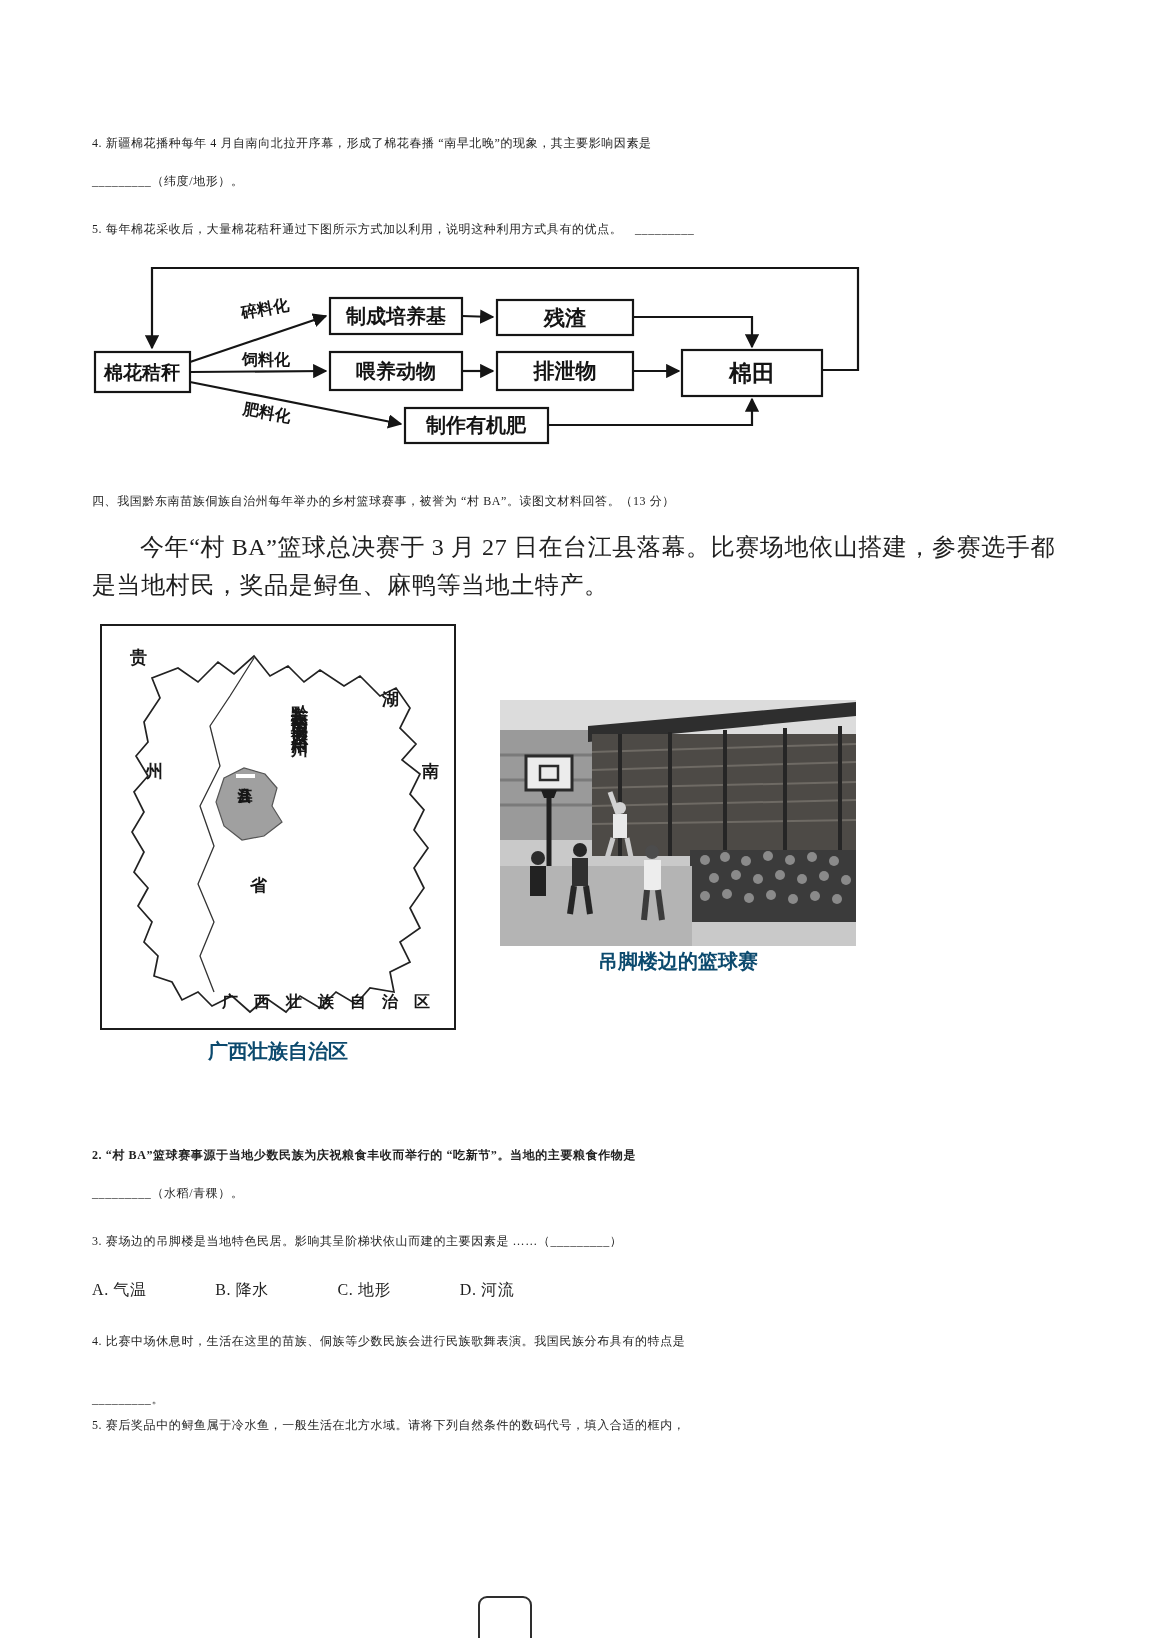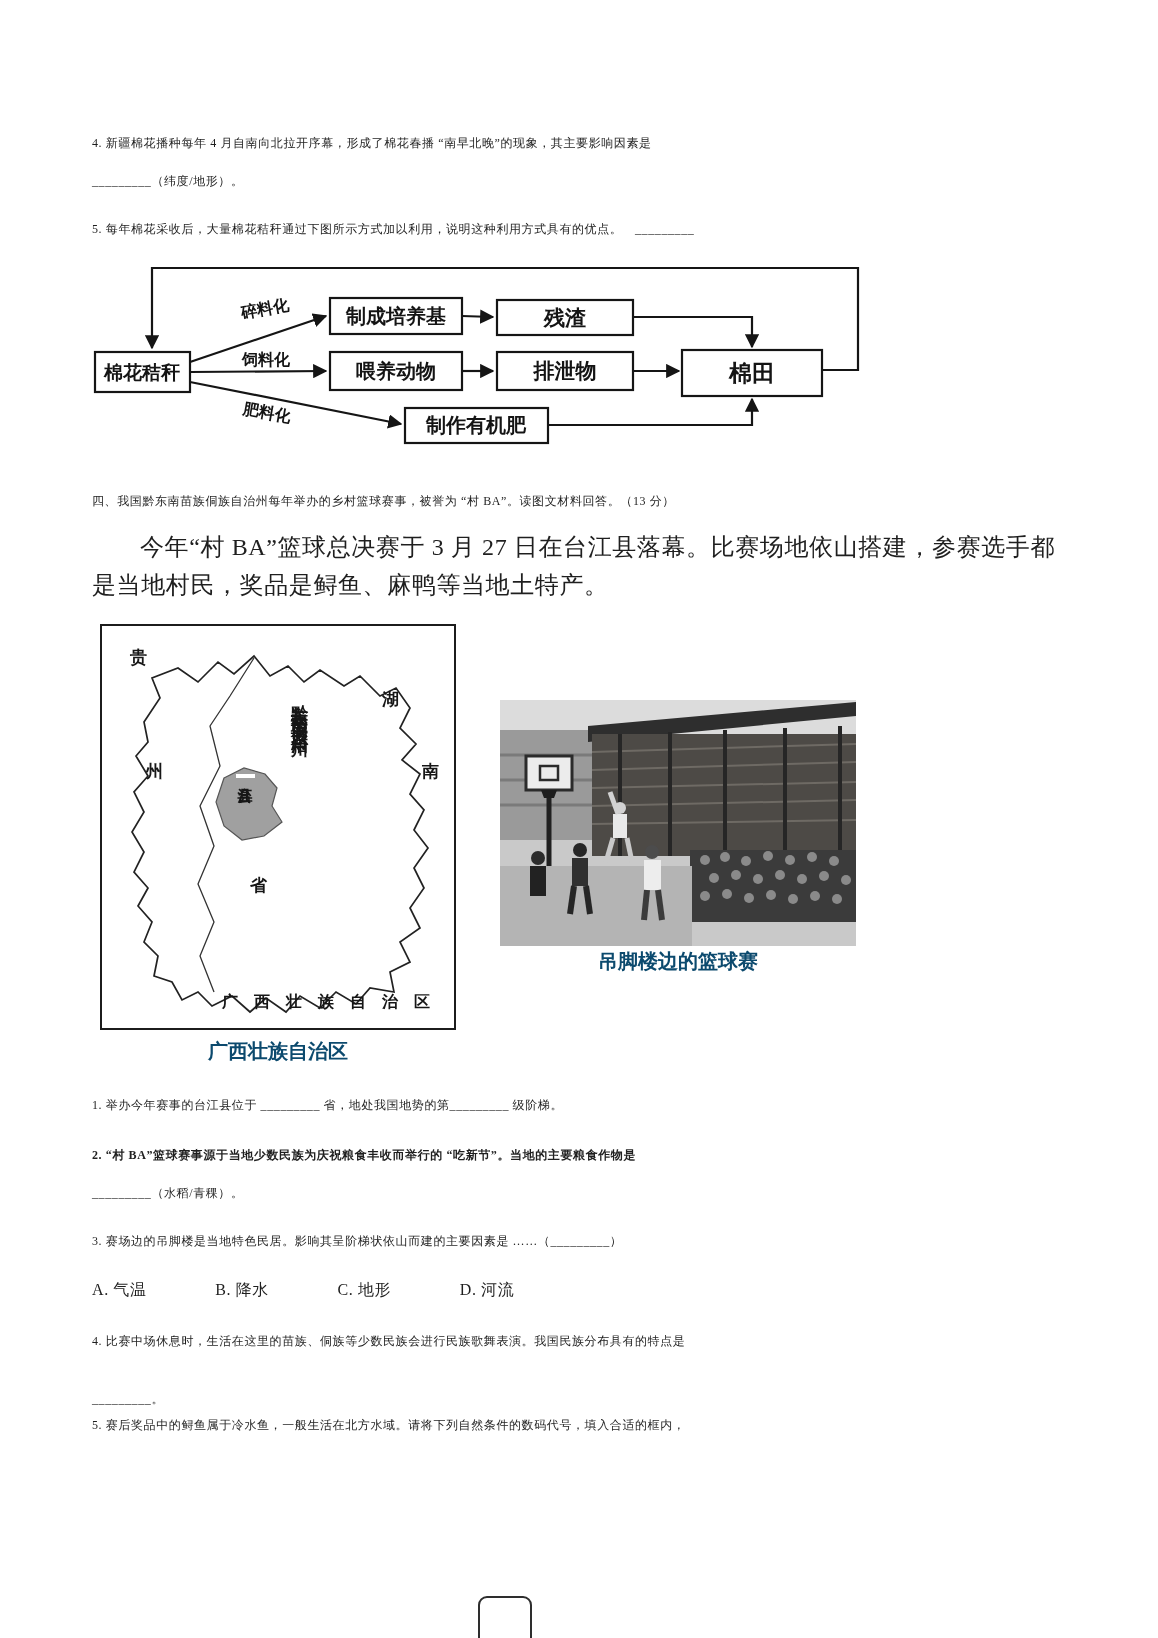--- a/index.html
+++ b/index.html
@@ -197,21 +197,20 @@
         <rect x="144" y="160" width="17" height="30" fill="#ededed"></rect>
         <line x1="147" y1="190" x2="144" y2="220" stroke="#3b3b3b" stroke-width="6"></line>
         <line x1="158" y1="190" x2="162" y2="220" stroke="#3b3b3b" stroke-width="6"></line>
         <circle cx="38" cy="158" r="7" fill="#2c2c2c"></circle>
         <rect x="30" y="166" width="16" height="30" fill="#222222"></rect>
       </g>
     </svg>
   </div>
   <div class="caption" style="left:500px; top:948px; width:356px;">吊脚楼边的篮球赛</div>
 
-  <div class="line" style="top:1090px;">1. 举办今年赛事的台江县位于 _________ 省，地处我国地势的第_________ 级阶梯。</div>
   <div class="line" style="top:1140px;font-weight:bold;">2. “村 BA”篮球赛事源于当地少数民族为庆祝粮食丰收而举行的 “吃新节”。当地的主要粮食作物是</div>
   <div class="line" style="top:1178px;">_________（水稻/青稞）。</div>
   <div class="line" style="top:1226px;">3. 赛场边的吊脚楼是当地特色民居。影响其呈阶梯状依山而建的主要因素是 ……（_________）</div>
 
   <div class="opts">
     <span class="opt">A. 气温</span>
     <span class="opt">B. 降水</span>
     <span class="opt">C. 地形</span>
     <span class="opt">D. 河流</span>
   </div>

